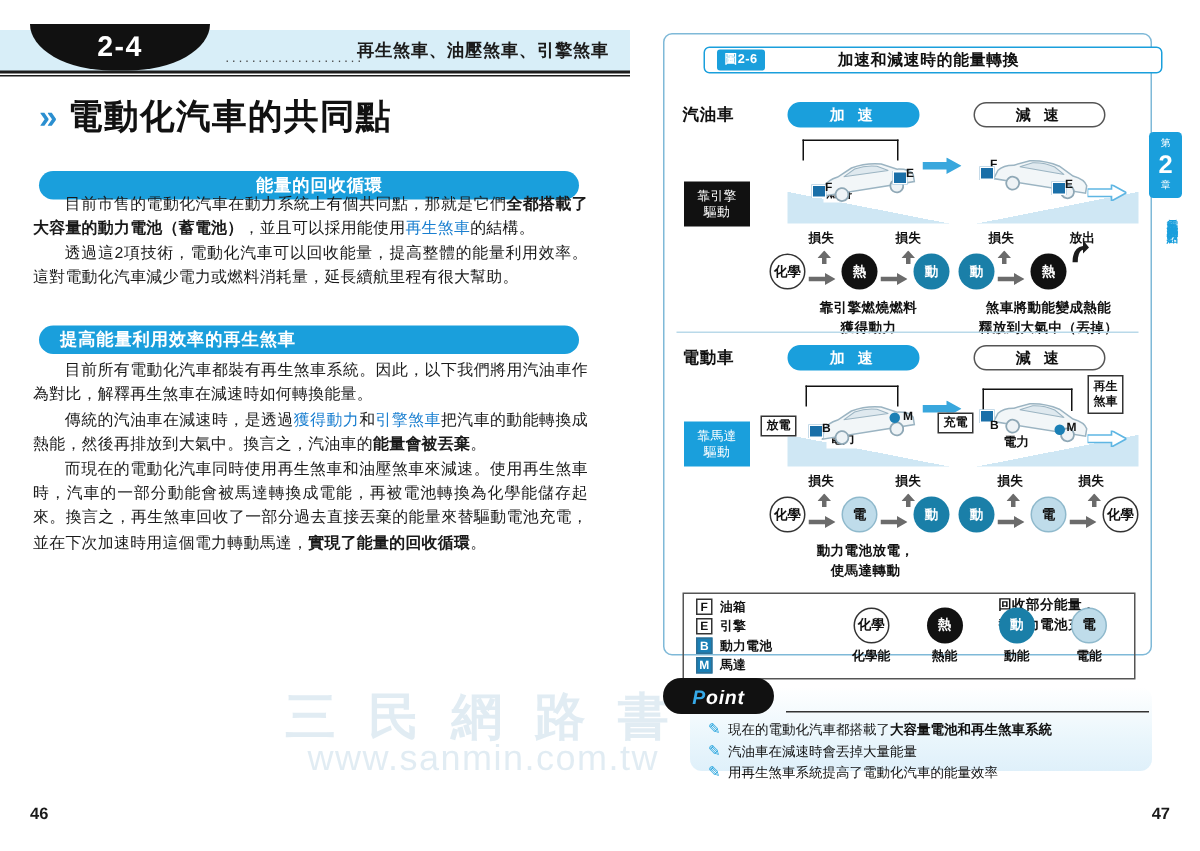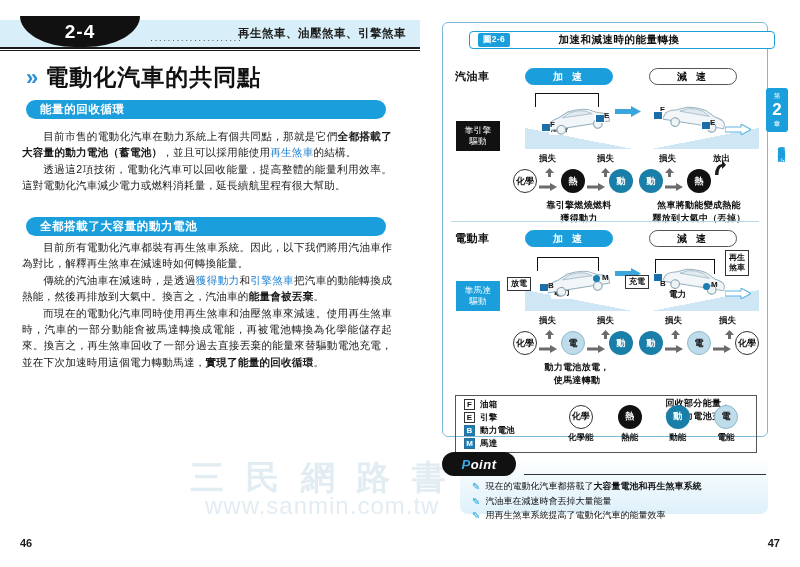--- a/index.html
+++ b/index.html
@@ -37,21 +37,21 @@
   .chev{color:#2b8fd0;font-size:22px;font-weight:bold;line-height:1;letter-spacing:-2px;}
   .sec-head-txt{font-size:23px;font-weight:bold;color:#111;letter-spacing:1px;}
 
   .sub-pill{
     position:absolute;left:26px;width:360px;height:19px;
     background:#1a9fdc;border-radius:10px;
     display:flex;align-items:center;
     color:#fff;font-size:11.5px;font-weight:bold;letter-spacing:.6px;
     padding-left:14px;box-sizing:border-box;
   }
-  .pill1{top:100px;}
+  .pill1{top:114px;justify-content:center;}
   .pill2{top:217px;}
 
   .body-col{position:absolute;left:22px;width:370px;font-size:10.6px;line-height:16.4px;color:#1a1a1a;text-align:justify;letter-spacing:.2px;}
   .body1{top:128px;}
   .body2{top:239px;}
   .body-col p{margin:0;text-indent:2em;}
   .bold{font-weight:bold;}
   .blue{color:#1a7fd0;}
 
   .pg-num{position:absolute;bottom:18px;font-size:11px;font-weight:bold;color:#1b1b1b;}
@@ -266,21 +266,21 @@
 
     <div class="sub-pill pill1">
       <span>能量的回收循環</span>
     </div>
     <div class="body-col body1">
       <p>目前市售的電動化汽車在動力系統上有個共同點，那就是它們<span class="bold">全都搭載了大容量的動力電池（蓄電池）</span>，並且可以採用能使用<span class="blue">再生煞車</span>的結構。</p>
       <p>透過這2項技術，電動化汽車可以回收能量，提高整體的能量利用效率。這對電動化汽車減少電力或燃料消耗量，延長續航里程有很大幫助。</p>
     </div>
 
     <div class="sub-pill pill2">
-      <span>全都搭載了大容量的動力電池</span>
+      <span>提高能量利用效率的再生煞車</span>
     </div>
     <div class="body-col body2">
       <p>目前所有電動化汽車都裝有再生煞車系統。因此，以下我們將用汽油車作為對比，解釋再生煞車在減速時如何轉換能量。</p>
       <p>傳統的汽油車在減速時，是透過<span class="blue">獲得動力</span>和<span class="blue">引擎煞車</span>把汽車的動能轉換成熱能，然後再排放到大氣中。換言之，汽油車的<span class="bold">能量會被丟棄</span>。</p>
       <p>而現在的電動化汽車同時使用再生煞車和油壓煞車來減速。使用再生煞車時，汽車的一部分動能會被馬達轉換成電能，再被電池轉換為化學能儲存起來。換言之，再生煞車回收了一部分過去直接丟棄的能量來替驅動電池充電，並在下次加速時用這個電力轉動馬達，<span class="bold">實現了能量的回收循環</span>。</p>
     </div>
 
     <div class="pg-num pg-left">46</div>
   </div>
 

